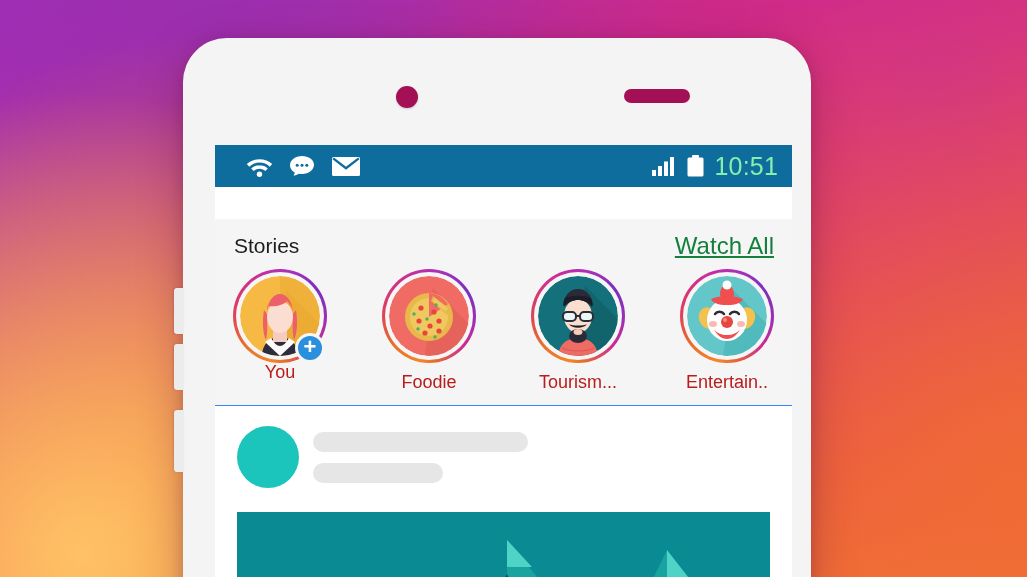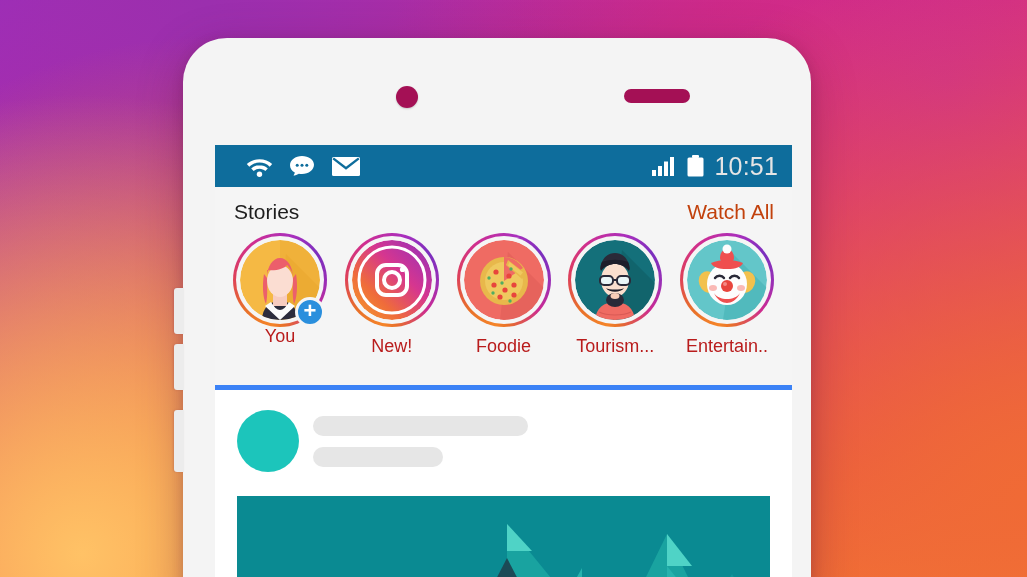--- a/index.html
+++ b/index.html
@@ -61,40 +61,41 @@
     width:577px; height:453px;
     background:#ffffff;
     overflow:hidden;
   }
 
   
   #statusbar {
     height:42px; background:#0e6d9c;
     display:flex; align-items:center;
     padding:0 14px 0 31px;
-    color:#e5e5e5;
+    color:#86efac;
   }
   #status-left  { display:flex; align-items:center; gap:16px; }
   #status-right { margin-left:auto; display:flex; align-items:center; gap:10px; }
   .sb-icon { display:block; }
   #clock { font-size:25px; letter-spacing:.2px; line-height:1; font-weight:400; }
 
   
   #stories {
     background:#f5f5f5;
-    padding:13px 0 28px;
-    border-bottom:5px solid #3b82f6;
+    padding:13px 0 12px;
+    border-bottom:1px solid #3b82f6;
+    margin-top:32px;
   }
   #stories-head {
     display:flex; align-items:center; justify-content:space-between;
     padding:0 18px 0 19px;
     margin-bottom:9px;
   }
   #stories-title { font-size:21px; color:#1d1d1d; }
-  #watch-all { font-size:21px; color:#c2410c; cursor:pointer; }
+  #watch-all { font-size:24px; color:#15803d; cursor:pointer;text-decoration:underline; }
 
   #story-row { display:flex; justify-content:space-between; padding:0 15px; }
   .story { width:100px; display:flex; flex-direction:column; align-items:center; }
   .ring {
     position:relative; width:94px; height:94px; border-radius:50%;
     background:conic-gradient(from 190deg,
        #f58529 0deg, #e8702a 40deg, #dd3f5b 85deg,
        #cf2e92 135deg, #a92fbd 185deg, #7b2fbe 225deg,
        #9c2fb5 265deg, #cc2a92 300deg, #e8702a 345deg, #f58529 360deg);
     padding:3px;
@@ -210,42 +211,20 @@
                 <path d="M31 62c3 5 6 8 9 8s6-3 9-8l6 4-15 14-15-14z" fill="#fbfbfb"></path>
               </svg>
             </div>
           </div>
           <div class="plus-badge" style="position:relative; margin-top:-30px; margin-left:56px;">
             <span>+</span>
           </div>
           <div class="story-label" style="margin-top:-1px;">You</div>
         </div>
 
-        <div class="story">
-          <div class="ring">
-            <div class="avatar">
-              <svg viewBox="0 0 80 80" width="80" height="80">
-                <defs>
-                  <linearGradient id="iggrad" x1="0" y1="1" x2="1" y2="0">
-                    <stop offset="0%" stop-color="#f5a02e"></stop>
-                    <stop offset="30%" stop-color="#ef6c3a"></stop>
-                    <stop offset="60%" stop-color="#d6368f"></stop>
-                    <stop offset="100%" stop-color="#8e2fbe"></stop>
-                  </linearGradient>
-                </defs>
-                <circle cx="40" cy="40" r="40" fill="url(#iggrad)"></circle>
-                <circle cx="40" cy="40" r="33" fill="none" stroke="#fff" stroke-width="3"></circle>
-                <rect x="25" y="25" width="30" height="30" rx="9" fill="none" stroke="#fff" stroke-width="4"></rect>
-                <circle cx="40" cy="40" r="8" fill="none" stroke="#fff" stroke-width="4"></circle>
-                <circle cx="50.5" cy="29.5" r="2.6" fill="#fff"></circle>
-              </svg>
-            </div>
-          </div>
-          <div class="story-label">New!</div>
-        </div>
 
         <div class="story">
           <div class="ring">
             <div class="avatar">
               <svg viewBox="0 0 80 80" width="80" height="80">
                 <circle cx="80" cy="40" r="40" fill="#ef6b63" transform="translate(-40,0)"></circle>
                 <path d="M44 12 L80 48 L80 62 L60 80 L36 80 Z" fill="#e05d58" opacity=".6"></path>
                 <circle cx="40" cy="41" r="24" fill="#e8b84b"></circle>
                 <circle cx="40" cy="41" r="19" fill="#efc95f"></circle>
                 <path d="M40 41 L40 17 A24 24 0 0 1 59 28 Z" fill="#ef6b63"></path>

